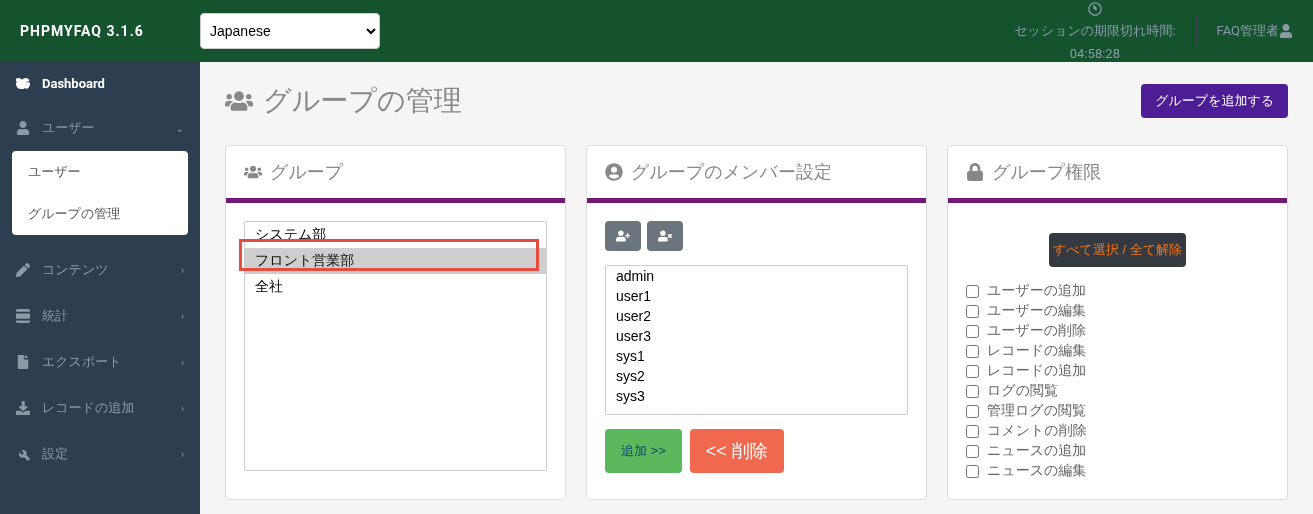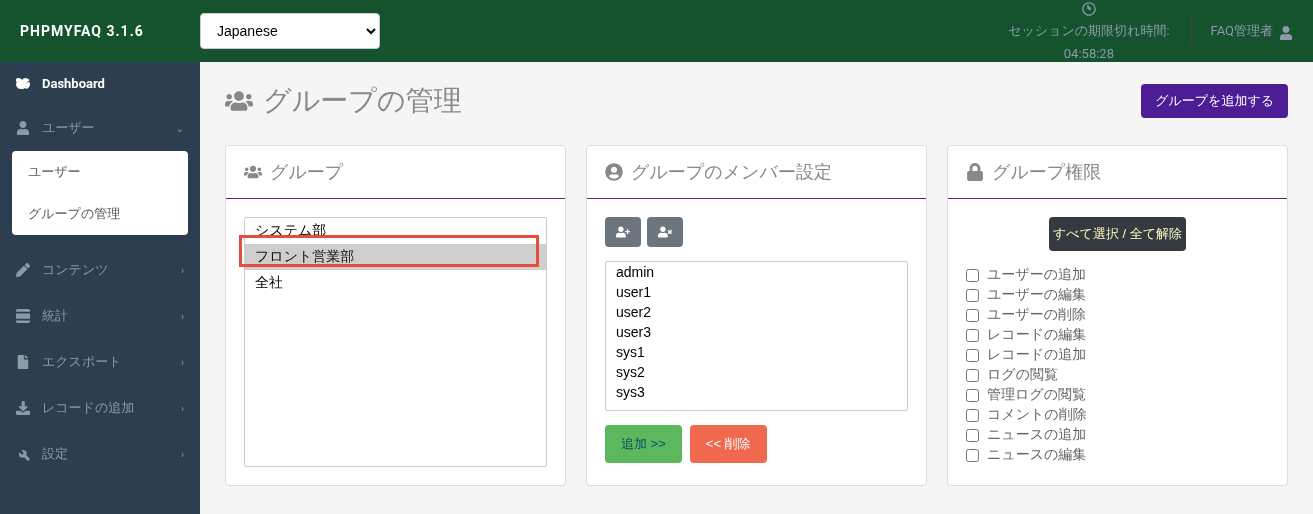--- a/index.html
+++ b/index.html
@@ -1,58 +1,58 @@
 <!DOCTYPE html>
 <html><head>
   <meta charset="utf-8">
   <style>
     * { margin: 0; padding: 0; box-sizing: border-box; }
     body { font-family: -apple-system, BlinkMacSystemFont, "Segoe UI", Roboto, sans-serif; font-size: 14px; color: #555; background: #f5f5f5; }
     
     .topbar { background: #14532d; height: 62px; display: flex; align-items: center; padding: 0 20px; }
     .logo { color: #fff; font-weight: bold; letter-spacing: 1px; width: 180px; }
-    .lang-select { background: #fff; border: 1px solid #ccc; border-radius: 4px; padding: 8px 12px; width: 180px; font-size: 14px; }
+    .lang-select { background: #fff; border: 1px solid #ccc; border-radius: 4px; padding: 8px 5px; width: 180px; font-size: 14px; }
     .topbar-right { margin-left: auto; display: flex; align-items: center; gap: 20px; color: #8b9aa8; font-size: 13px; }
     .topbar-right .divider { width: 1px; height: 30px; background: #445; }
     .session-info { display: flex; align-items: center; gap: 6px; flex-direction: column; }
-    .user-info { display: flex; align-items: flex-end; gap: 6px; }
+    .user-info { display: flex; align-items: center; gap: 0; }
     
     .layout { display: flex; }
     .sidebar { width: 200px; background: #2c3e50; min-height: calc(100vh - 62px); }
     .sidebar-item { display: flex; align-items: center; padding: 14px 16px; color: #8b9aa8; cursor: pointer; font-size: 13px; }
     .sidebar-item.dashboard { color: #fff; font-weight: bold; }
     .sidebar-item .icon { width: 16px; margin-right: 10px; display: inline-flex; }
     .sidebar-item .chevron { margin-left: auto; font-size: 10px; }
     .sidebar-submenu { background: #fff; margin: 0 12px 12px 12px; border-radius: 4px; overflow: hidden; }
     .sidebar-subitem { padding: 12px 16px; color: #555; cursor: pointer; font-size: 13px; }
     
     .main { flex: 1; padding: 20px 25px; }
     .page-header { display: flex; align-items: center; margin-bottom: 25px; }
     .page-title { font-size: 28px; color: #888; font-weight: normal; display: flex; align-items: center; gap: 10px; }
     .add-btn { margin-left: auto; background: #4c1d95; color: #fff; border: none; padding: 8px 14px; border-radius: 4px; font-size: 13px; cursor: pointer; }
     
     .cards { display: flex; gap: 20px; }
     .card { background: #fff; border: 1px solid #ddd; border-radius: 4px; flex: 1; }
-    .card-header { padding: 14px 18px; border-bottom: 1px solid #701a75; font-size: 18px; color: #888; display: flex; align-items: center; gap: 8px; }
+    .card-header { padding: 14px 18px; border-bottom: 5px solid #701a75; font-size: 18px; color: #888; display: flex; align-items: center; gap: 8px; }
     .card-body { padding: 18px; }
     
     .group-list-wrap { position: relative; }
     .group-list { width: 100%; border: 1px solid #ccc; height: 250px; overflow-y: scroll; font-size: 14px; }
     .group-list option { padding: 4px 10px; }
     .highlight-box { position: absolute; border: 3px solid #e74c3c; top: 18px; left: -5px; right: 8px; height: 32px; pointer-events: none; }
     
     .member-actions { display: flex; gap: 6px; margin-bottom: 14px; }
     .icon-btn { background: #6c757d; color: #fff; border: none; width: 36px; height: 30px; border-radius: 4px; cursor: pointer; display: flex; align-items: center; justify-content: center; font-size: 12px; }
     .member-list { width: 100%; border: 1px solid #ccc; height: 150px; overflow-y: scroll; font-size: 14px; }
     .member-list option { padding: 2px 10px; }
     .member-buttons { display: flex; gap: 8px; margin-top: 14px; }
     .btn-success { background: #5cb85c; color: #0c4a6e; border: none; padding: 10px 16px; border-radius: 4px; cursor: pointer; font-size: 13px; }
-    .btn-danger { background: #f0684e; color: #fff; border: none; padding: 10px 16px; border-radius: 4px; cursor: pointer; font-size: 13px; }
-    
-    .perm-header-btn { background: #343a40; color: #fef9c3; border: none; padding: 8px 4px; border-radius: 4px; cursor: pointer; font-size: 13px; display: block; margin: 0 auto 14px auto; }
+    .btn-danger { background: #f0684e; color: #fff; border: none; padding: 10px 16px; border-radius: 4px; cursor: pointer; font-size: 18px; }
+    
+    .perm-header-btn { background: #343a40; color: #f97316; border: none; padding: 8px 4px; border-radius: 4px; cursor: pointer; font-size: 13px; display: block; margin: 12px auto 14px auto; }
     .perm-list { list-style: none; }
     .perm-item { display: flex; align-items: center; gap: 8px; padding: 1px 0; font-size: 14px; color: #666; }
     .perm-item input { width: 13px; height: 13px; }
     
     svg { width: 14px; height: 14px; fill: currentColor; }
     .page-title svg { width: 28px; height: 28px; }
     .card-header svg { width: 18px; height: 18px; }
   </style>
 </head>
 <body>

